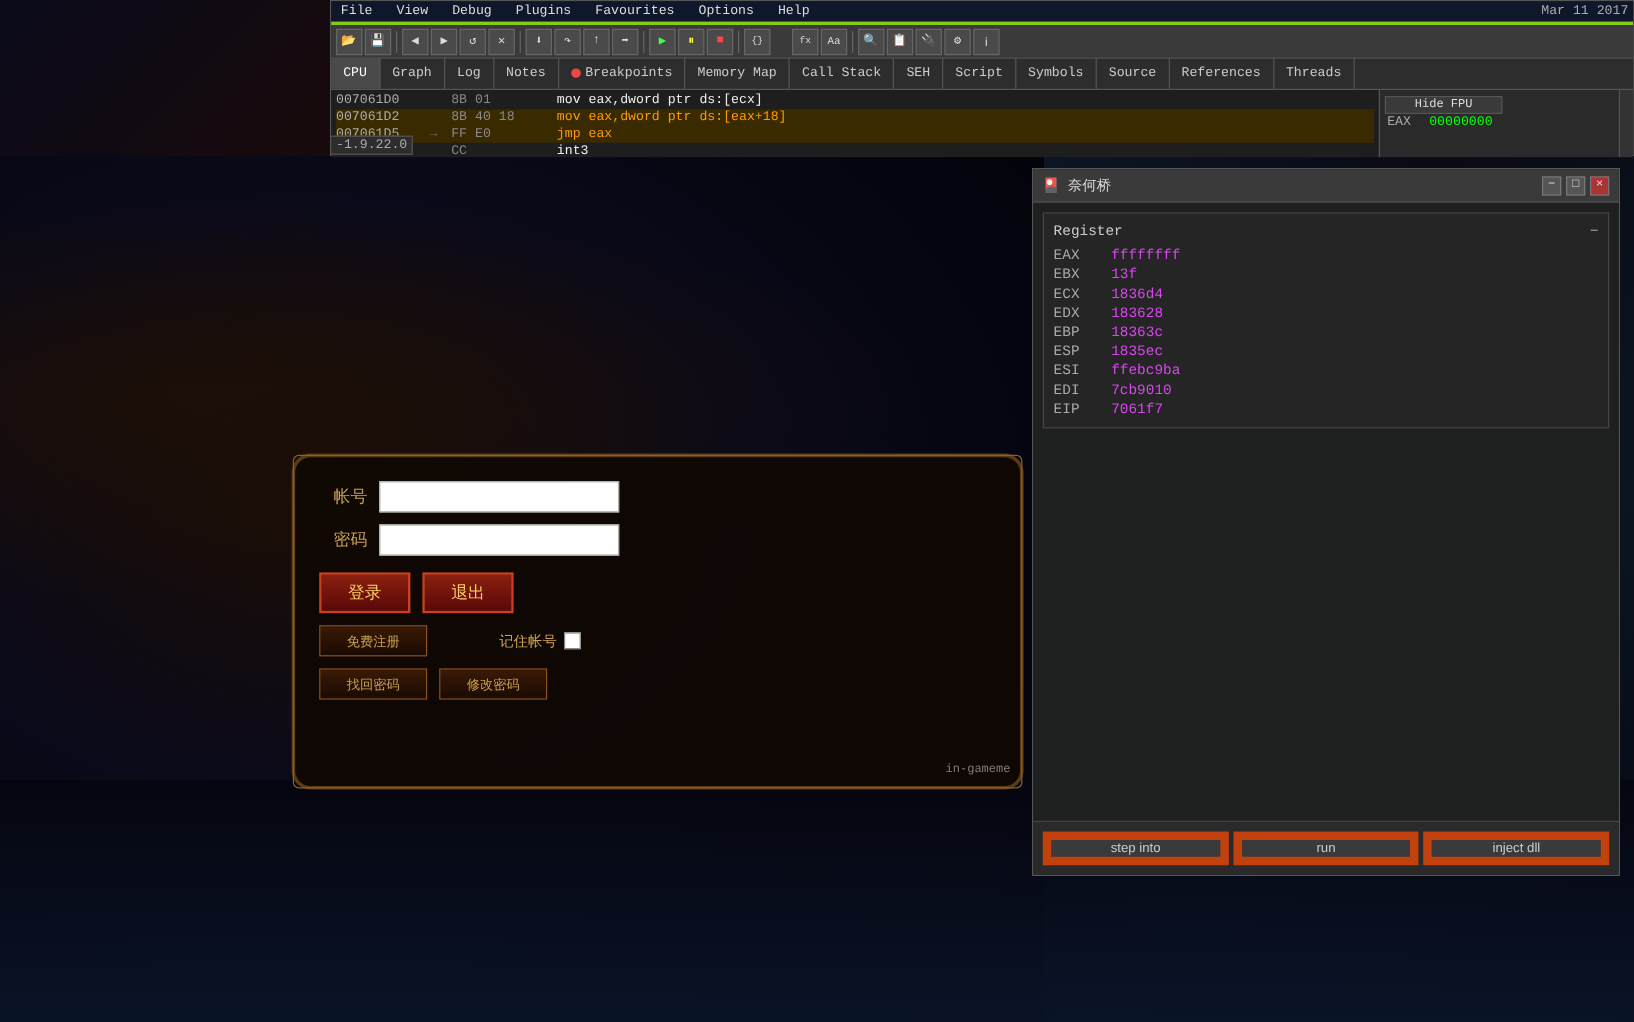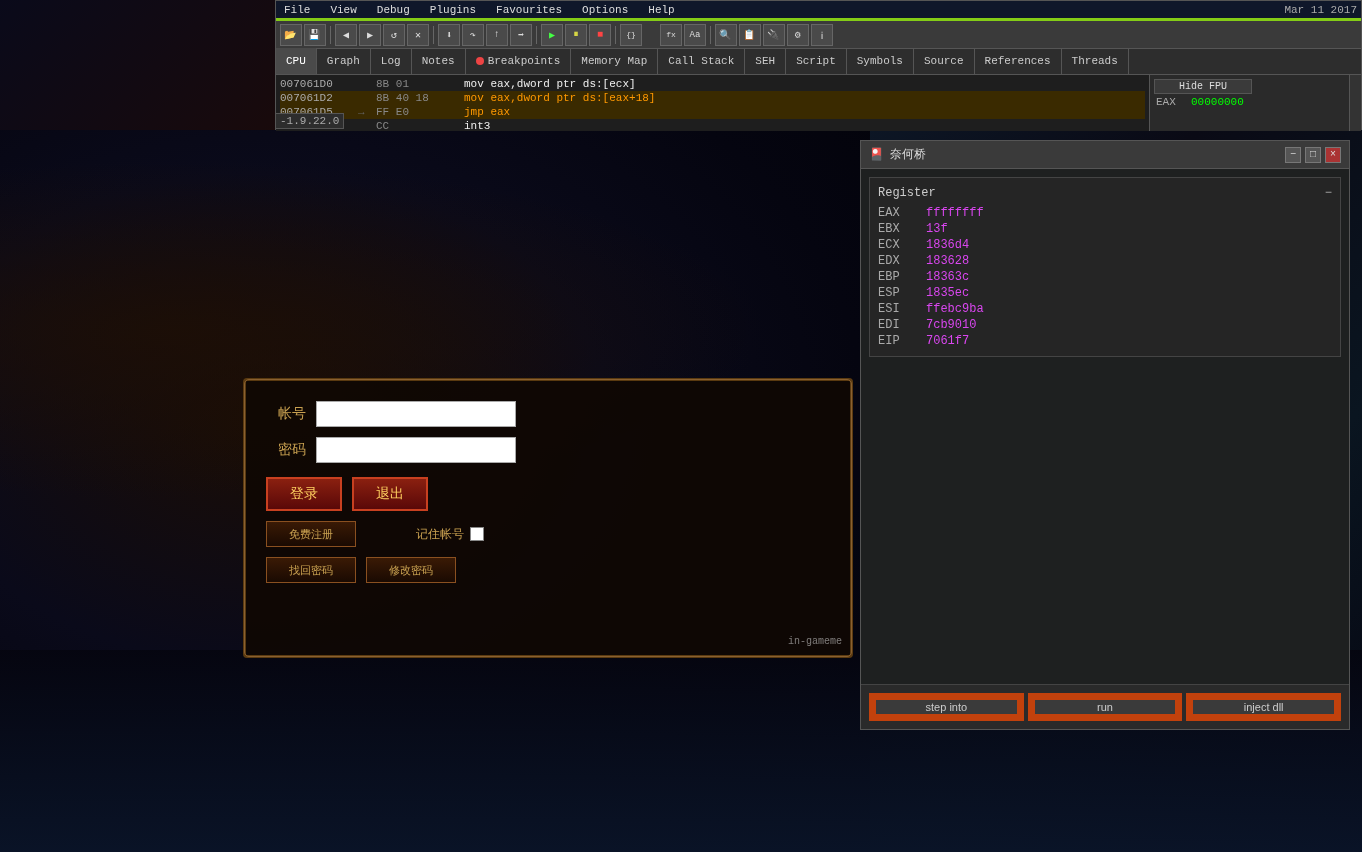--- a/index.html
+++ b/index.html
@@ -238,21 +238,21 @@
       display: flex; align-items: center; justify-content: center;
     }
 
     
     .game-dialog {
       position: absolute;
       top: 378px; left: 243px;
       width: 610px; height: 280px;
       background: rgba(15, 8, 3, 0.92);
       border: 3px solid #5a3a10;
-      border-radius: 4px;
+      border-radius: 16px;
       z-index: 15;
       padding: 20px;
       display: flex;
       flex-direction: column;
       gap: 10px;
     }
     .game-dialog::before {
       content: '';
       position: absolute;
       top: -2px; left: -2px; right: -2px; bottom: -2px;

